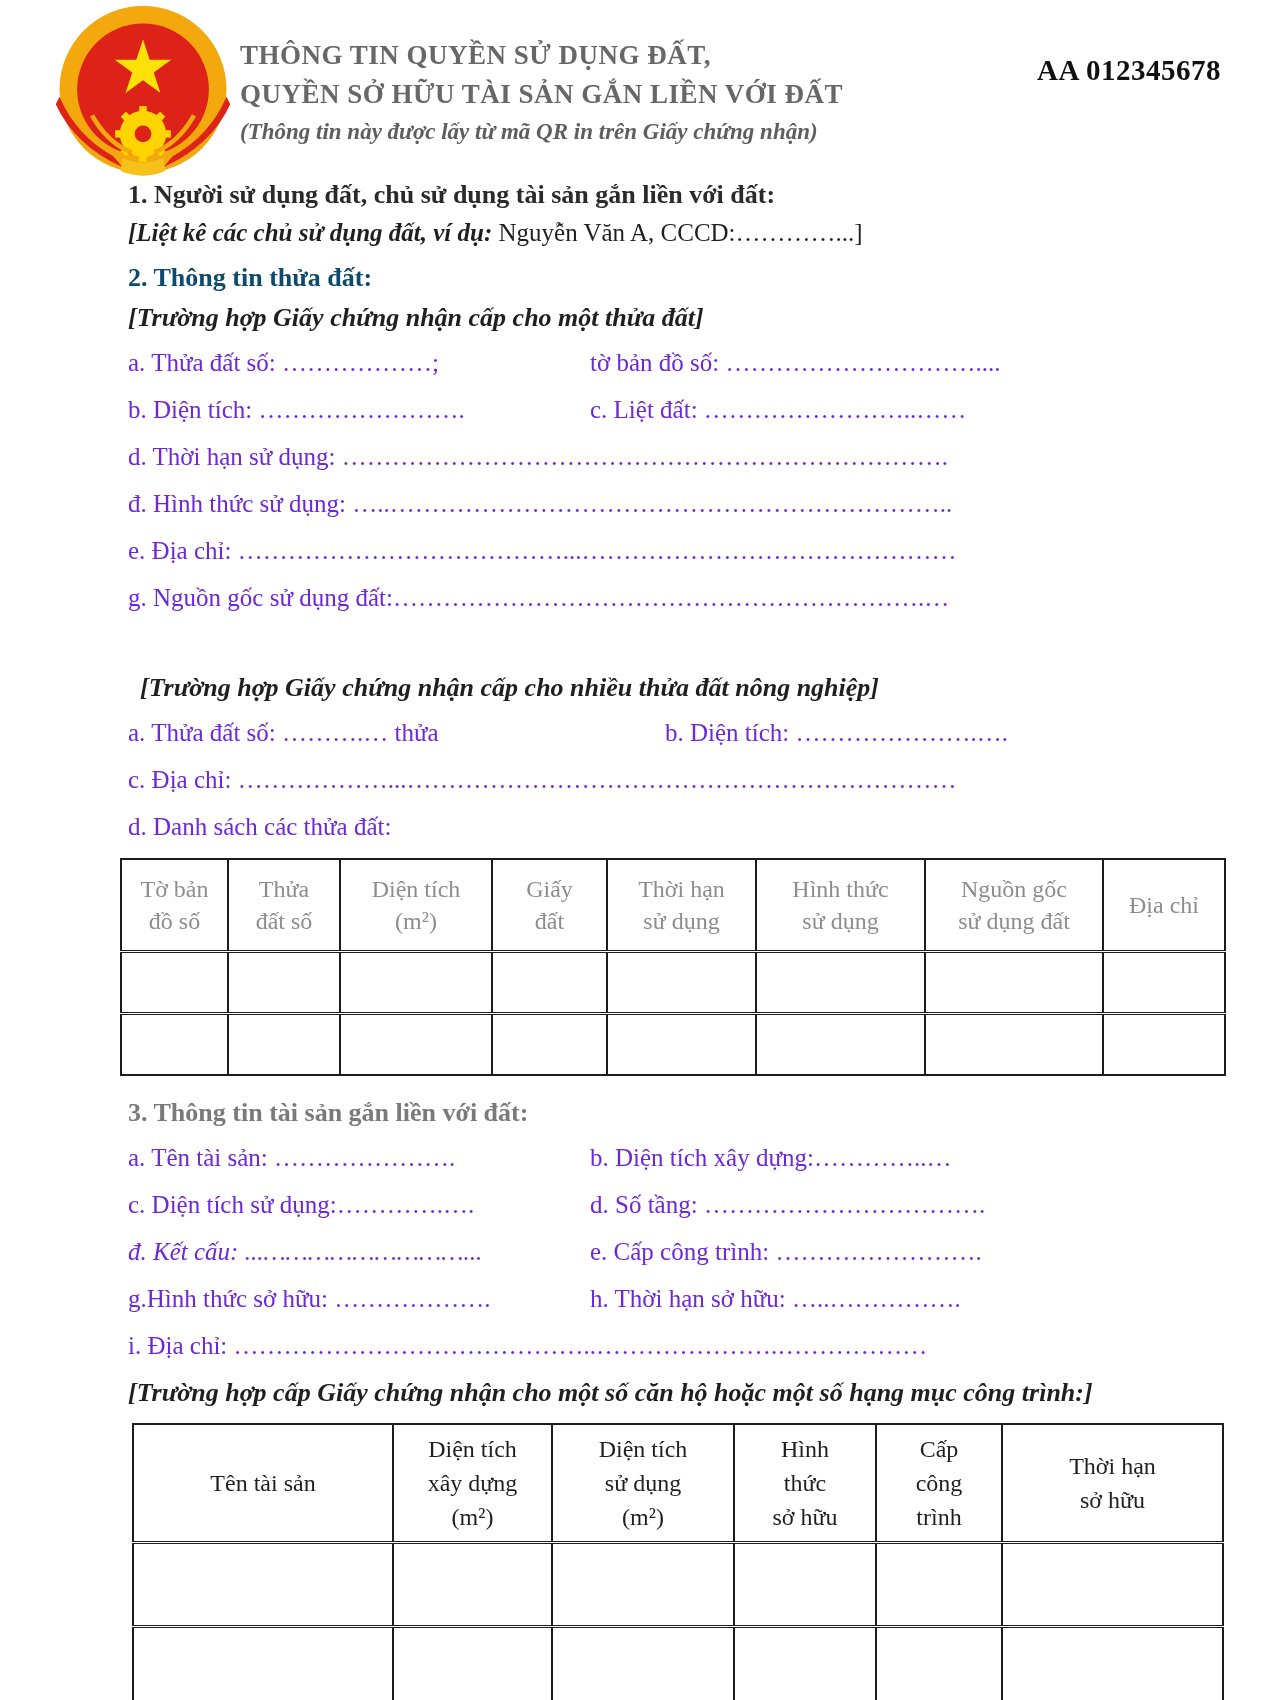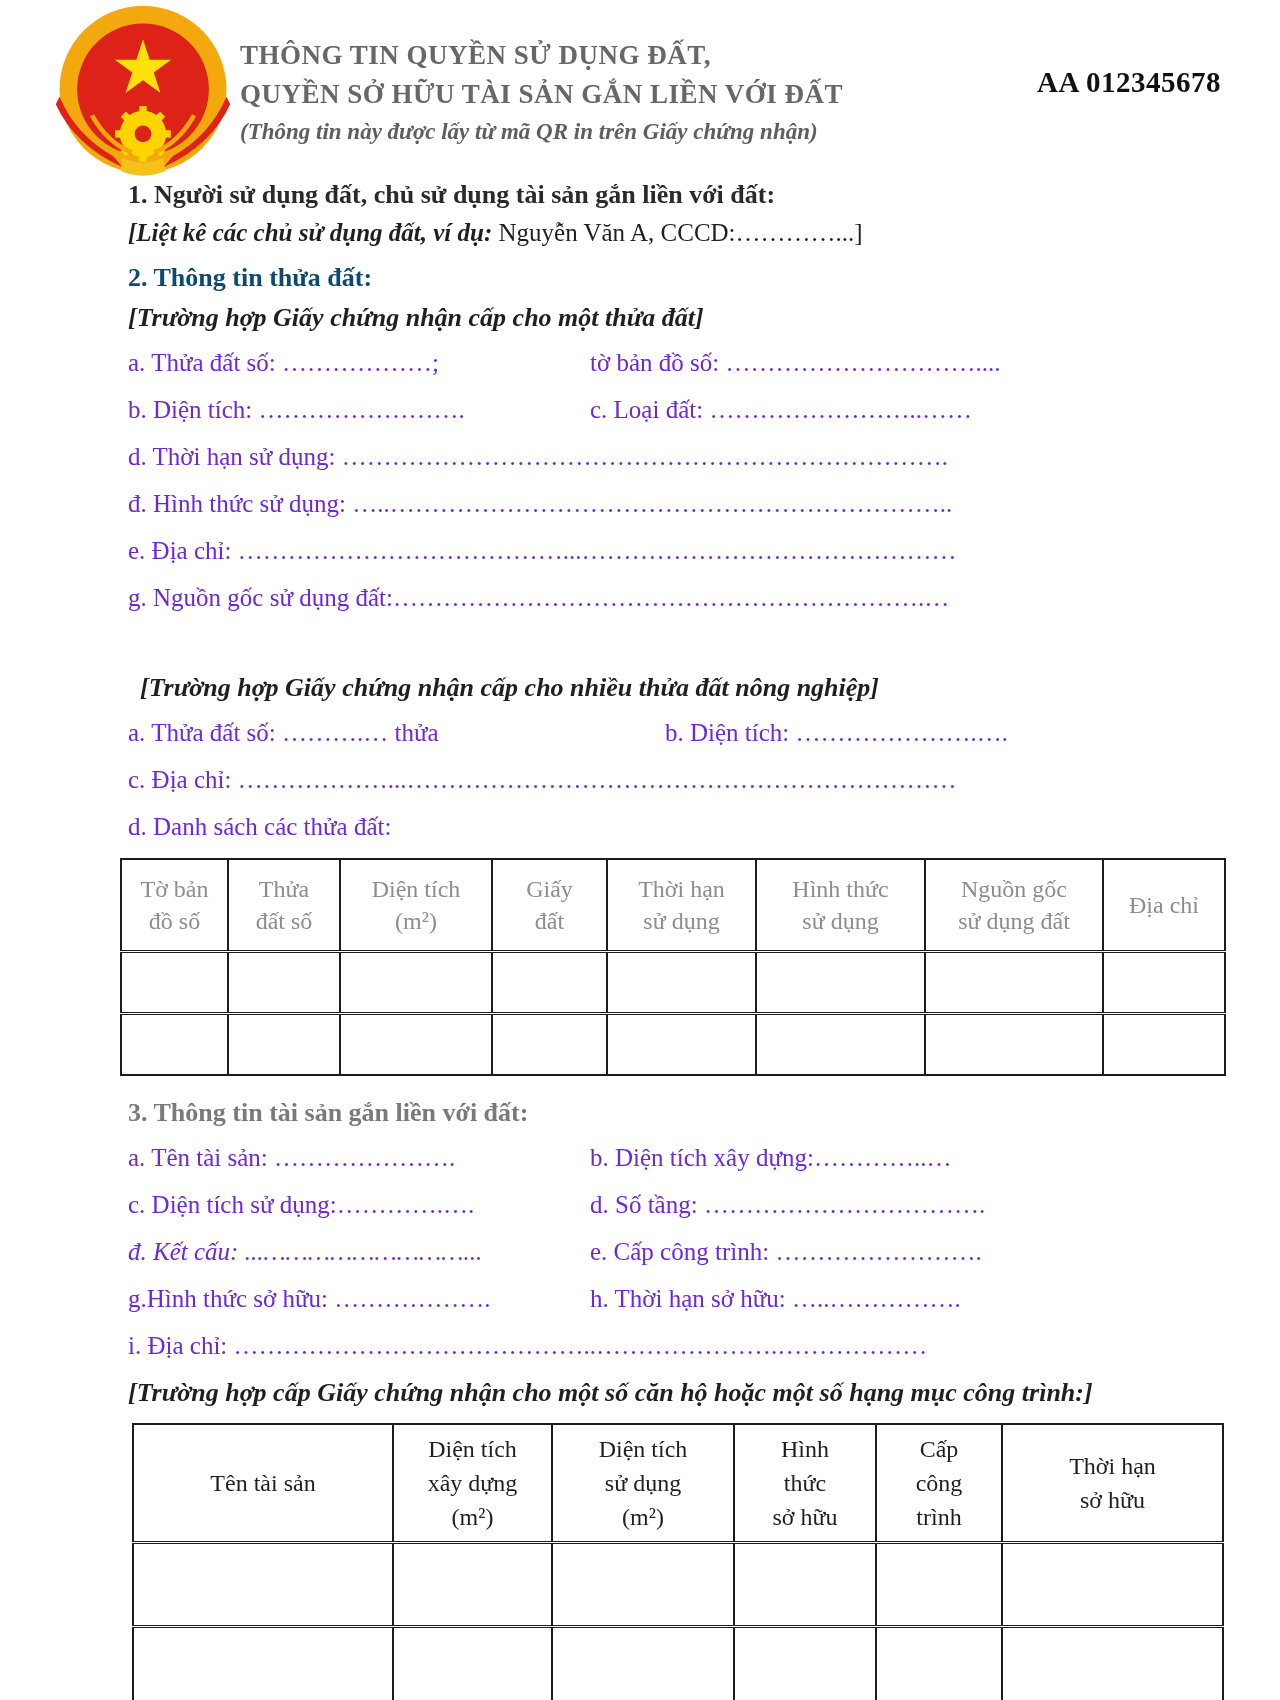--- a/index.html
+++ b/index.html
@@ -33,21 +33,21 @@
   }
   .subtitle {
     font-size: 23px;
     font-weight: bold;
     font-style: italic;
     color: #5e5e5e;
     line-height: 36px;
   }
   .serial {
     position: absolute;
-    left: 1037px; top: 66px;
+    left: 1037px; top: 54px;
     font-size: 29px;
     font-weight: bold;
     color: #111111;
     letter-spacing: 0.5px;
   }
   
   .s1-heading {
     margin-top: 30px;
     font-size: 26px;
     font-weight: bold;
@@ -158,21 +158,21 @@
   <div class="s2-heading">2. Thông tin thửa đất:</div>
   <div class="case-label">[Trường hợp Giấy chứng nhận cấp cho một thửa đất]</div>
 
   <div class="field-rows">
     <div class="frow">
       <span class="colL">a. Thửa đất số: ………………;</span>
       <span class="colR">tờ bản đồ số: …………………………....</span>
     </div>
     <div class="frow">
       <span class="colL">b. Diện tích: …………………….</span>
-      <span class="colR">c. Loại đất: ……………………..……</span>
+      <span class="colR">c. Liệt đất: ……………………..……</span>
     </div>
     <div class="frow">
         <span class="full">d. Thời hạn sử dụng: ……………………………………………………………….</span>
       </div>
     <div class="frow">
         <span class="full">đ. Hình thức sử dụng: …..…………………………………………………………..</span>
       </div>
     <div class="frow">
         <span class="full">e. Địa chỉ: …………………………………...………………………………………</span>
       </div>

